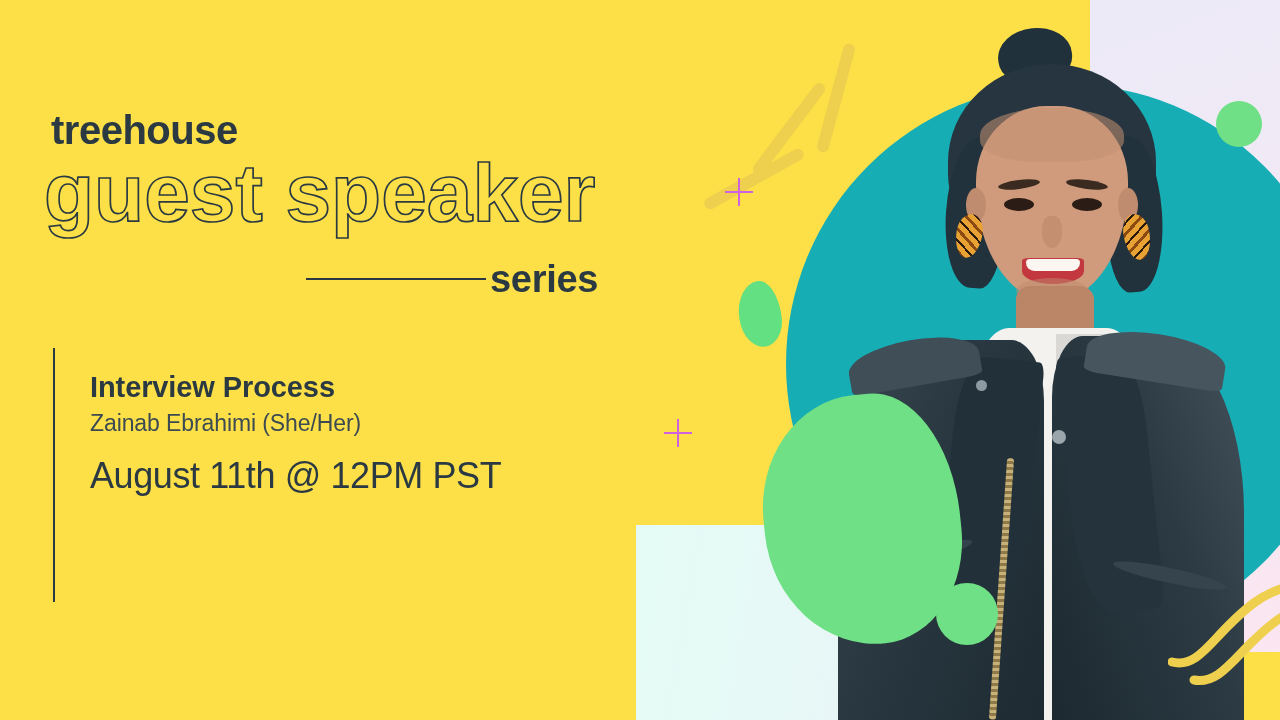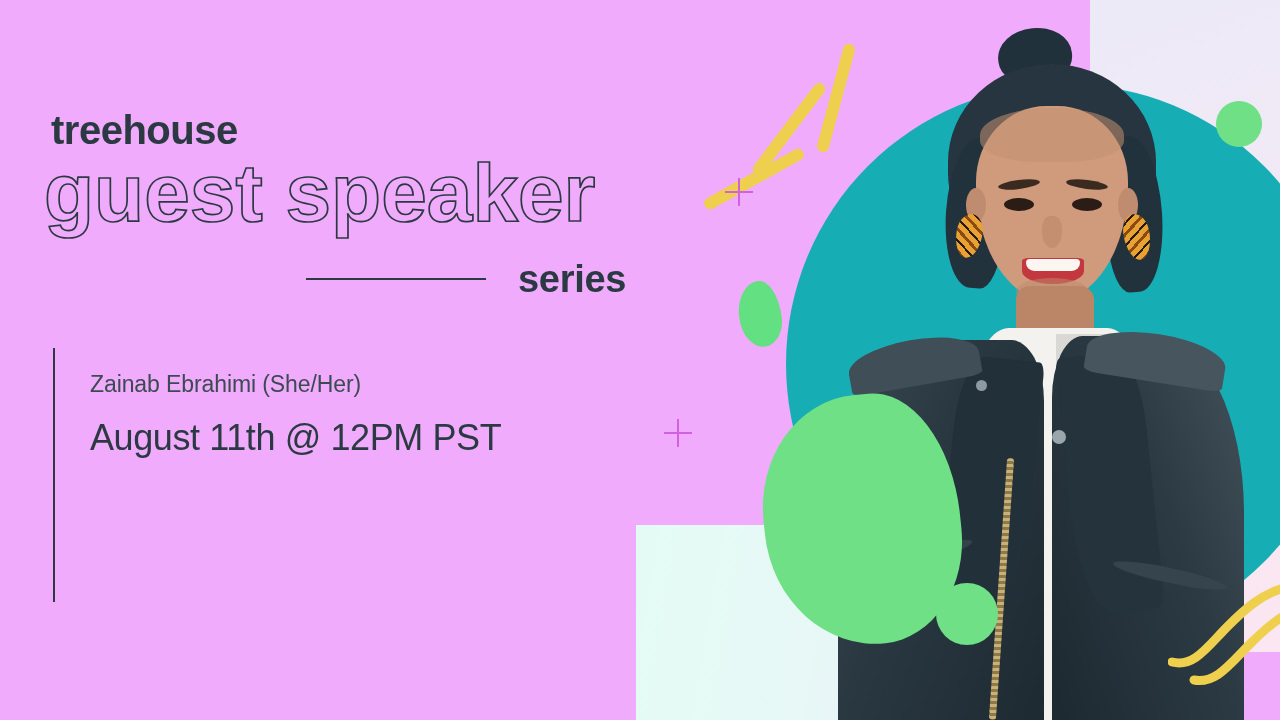--- a/index.html
+++ b/index.html
@@ -6,21 +6,21 @@
   * { margin:0; padding:0; box-sizing:border-box; }
   html, body {
     width:1280px; height:720px;
     background:#ffffff;
     font-family:"Liberation Sans", sans-serif;
     overflow:hidden;
   }
   #stage {
     position:relative;
     width:1280px; height:720px;
-    background:#f0abfc;
+    background:#fde047;
     overflow:hidden;
   }
 
   
   .panel-right {
     position:absolute;
     left:1090px; top:0; width:190px; height:652px;
     background:linear-gradient(160deg,#eceaf7 0%, #f2e9f5 45%, #fbe6f1 100%);
   }
   .panel-bottom {
@@ -257,21 +257,21 @@
     position:absolute; left:44px; top:152px;
     font-size:82px; font-weight:700; letter-spacing:0px;
     color:transparent;
     -webkit-text-stroke:1.7px #2b3a42;
     line-height:1;
     white-space:nowrap;
   }
   .series-row {
     position:absolute; left:306px; top:254px;
     width:320px; height:50px;
-    display:flex; align-items:center; gap:32px;
+    display:flex; align-items:center; gap:4px;
   }
   .series-rule {
     flex:0 0 180px; height:1.6px; background:#2b3a42;
   }
   .series-word {
     font-size:38px; font-weight:700; color:#2b3a42; letter-spacing:-0.3px;
   }
 
   .divider-v {
     position:absolute; left:53px; top:348px;
@@ -361,20 +361,21 @@
 
   <div class="series-row">
     <div class="series-rule"></div>
     <div class="series-word">series</div>
   </div>
 
   <div class="divider-v"></div>
 
   <div class="info">
     <div class="info-title">
+      <div>Interview Process</div>
     </div>
     <div class="info-sub">
       <div>Zainab Ebrahimi (She/Her)</div>
     </div>
     <div class="info-date">August 11th @ 12PM PST</div>
   </div>
 
 </div>
 
 </body></html>

